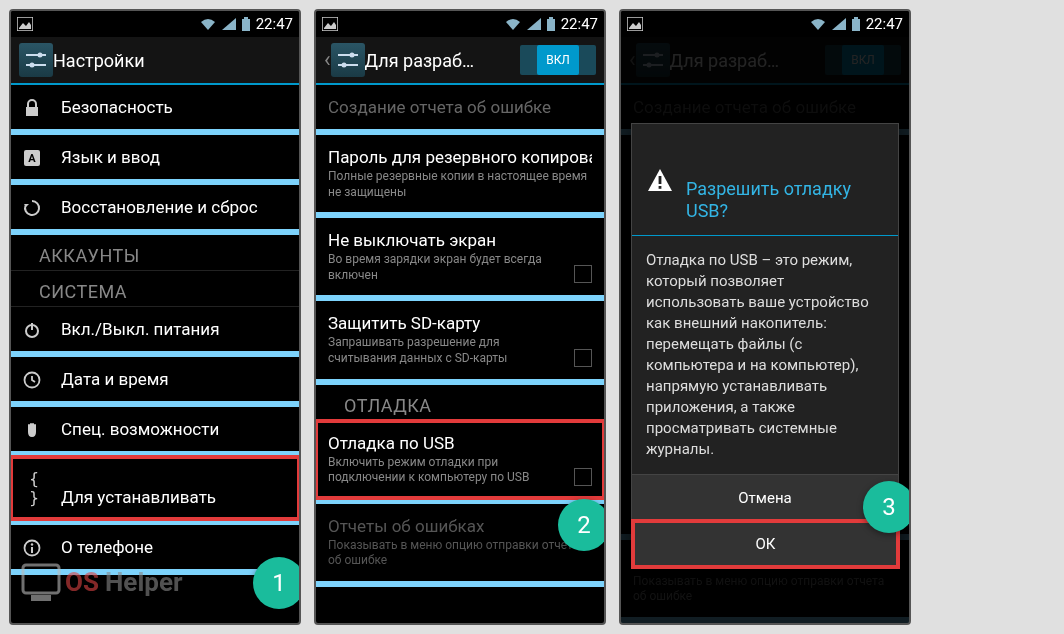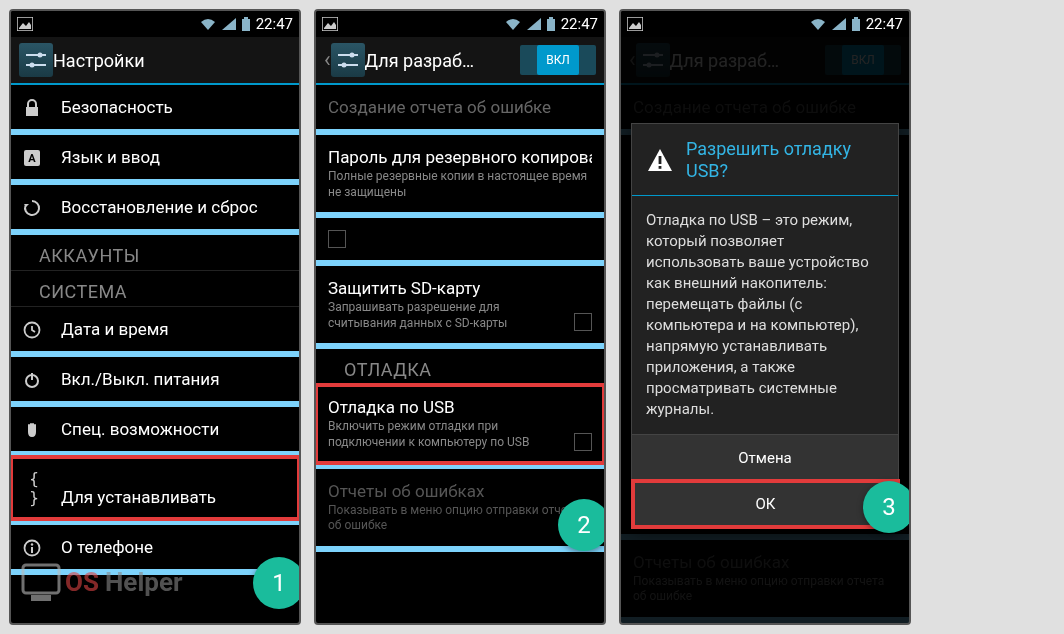--- a/index.html
+++ b/index.html
@@ -143,21 +143,21 @@
     z-index: 20;
     box-shadow: 0 4px 16px rgba(0,0,0,0.6);
   }
   .dialog-head {
     display: flex;
     align-items: center;
     gap: 12px;
     padding: 14px 14px;
     border-bottom: 1px solid #0099cc;
   }
-  .dialog-head .title { color: #33b5e5; font-size: 18px; line-height: 1.2; }
+  .dialog-head .title { color: #33b5e5; font-size: 18px; line-height: 1.2; margin-top: 40px; }
   .dialog-body {
     padding: 14px;
     font-size: 15px;
     color: #ddd;
     line-height: 1.4;
   }
   .dialog-buttons {
     display: flex;
     border-top: 1px solid #444;
     flex-direction: column;
@@ -262,37 +262,37 @@
           <div class="title">Восстановление и сброс</div>
         </div>
     </div>
 
     <div class="cat-header">АККАУНТЫ</div>
 
     <div class="cat-header">СИСТЕМА</div>
     <div class="list-item">
       <span class="icon">
           <svg width="18" height="18" viewBox="0 0 18 18">
+            <circle cx="9" cy="10" r="6" fill="none" stroke="#ccc" stroke-width="2"></circle>
+            <line x1="9" y1="2" x2="9" y2="9" stroke="#ccc" stroke-width="2"></line>
+          </svg>
+        </span>
+      <div class="texts">
+          <div class="title">Вкл./Выкл. питания</div>
+        </div>
+    </div>
+    <div class="list-item">
+      <span class="icon">
+          <svg width="18" height="18" viewBox="0 0 18 18">
             <circle cx="9" cy="9" r="7.5" fill="none" stroke="#ccc" stroke-width="1.8"></circle>
             <path d="M9 5 V9 L12 11" stroke="#ccc" stroke-width="1.8" fill="none"></path>
           </svg>
         </span>
       <div class="texts">
           <div class="title">Дата и время</div>
-        </div>
-    </div>
-    <div class="list-item">
-      <span class="icon">
-          <svg width="18" height="18" viewBox="0 0 18 18">
-            <circle cx="9" cy="10" r="6" fill="none" stroke="#ccc" stroke-width="2"></circle>
-            <line x1="9" y1="2" x2="9" y2="9" stroke="#ccc" stroke-width="2"></line>
-          </svg>
-        </span>
-      <div class="texts">
-          <div class="title">Вкл./Выкл. питания</div>
         </div>
     </div>
     <div class="list-item">
       <span class="icon">
           <svg width="18" height="18" viewBox="0 0 18 18">
             <path d="M5 9 V4 a1 1 0 0 1 2 0 V3 a1 1 0 0 1 2 0 V3 a1 1 0 0 1 2 0 V4 a1 1 0 0 1 2 0 V11 q0 5 -4 5 q-4 0 -4 -5 Z" fill="#ccc"></path>
           </svg>
         </span>
       <div class="texts">
           <div class="title">Спец. возможности</div>
@@ -383,20 +383,24 @@
           <div class="title" style="color:#666">Создание отчета об ошибке</div>
         </div>
     </div>
     <div class="list-item">
       <div class="texts">
         <div class="title" style="white-space:nowrap;overflow:hidden;text-overflow:clip;">Пароль для резервного копирования</div>
         <div class="subtitle">Полные резервные копии в настоящее время не защищены</div>
       </div>
     </div>
     <div class="list-item">
+      <div class="texts">
+        <div class="title">Не выключать экран</div>
+        <div class="subtitle">Во время зарядки экран будет всегда включен</div>
+      </div>
       <div class="checkbox-box"></div>
     </div>
     <div class="list-item">
       <div class="texts">
         <div class="title">Защитить SD-карту</div>
         <div class="subtitle">Запрашивать разрешение для считывания данных с SD-карты</div>
       </div>
       <div class="checkbox-box"></div>
     </div>
 

